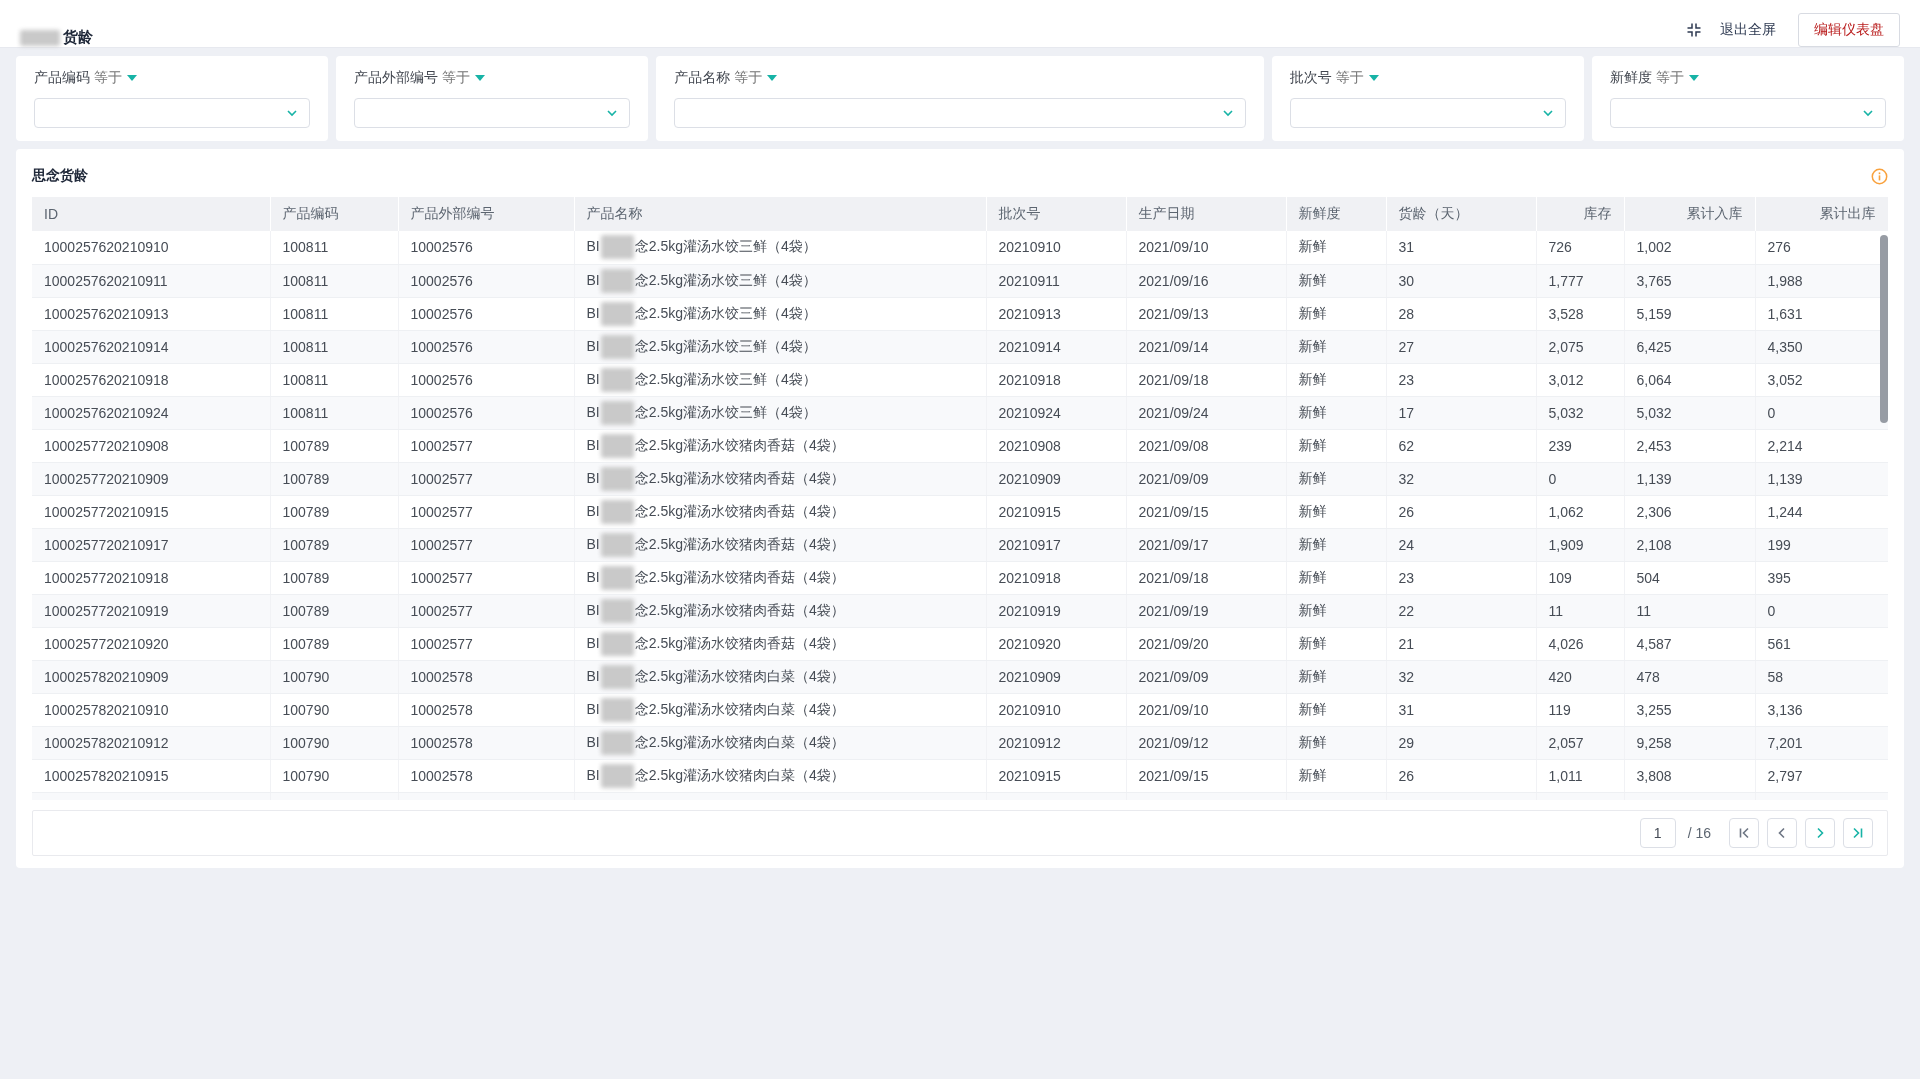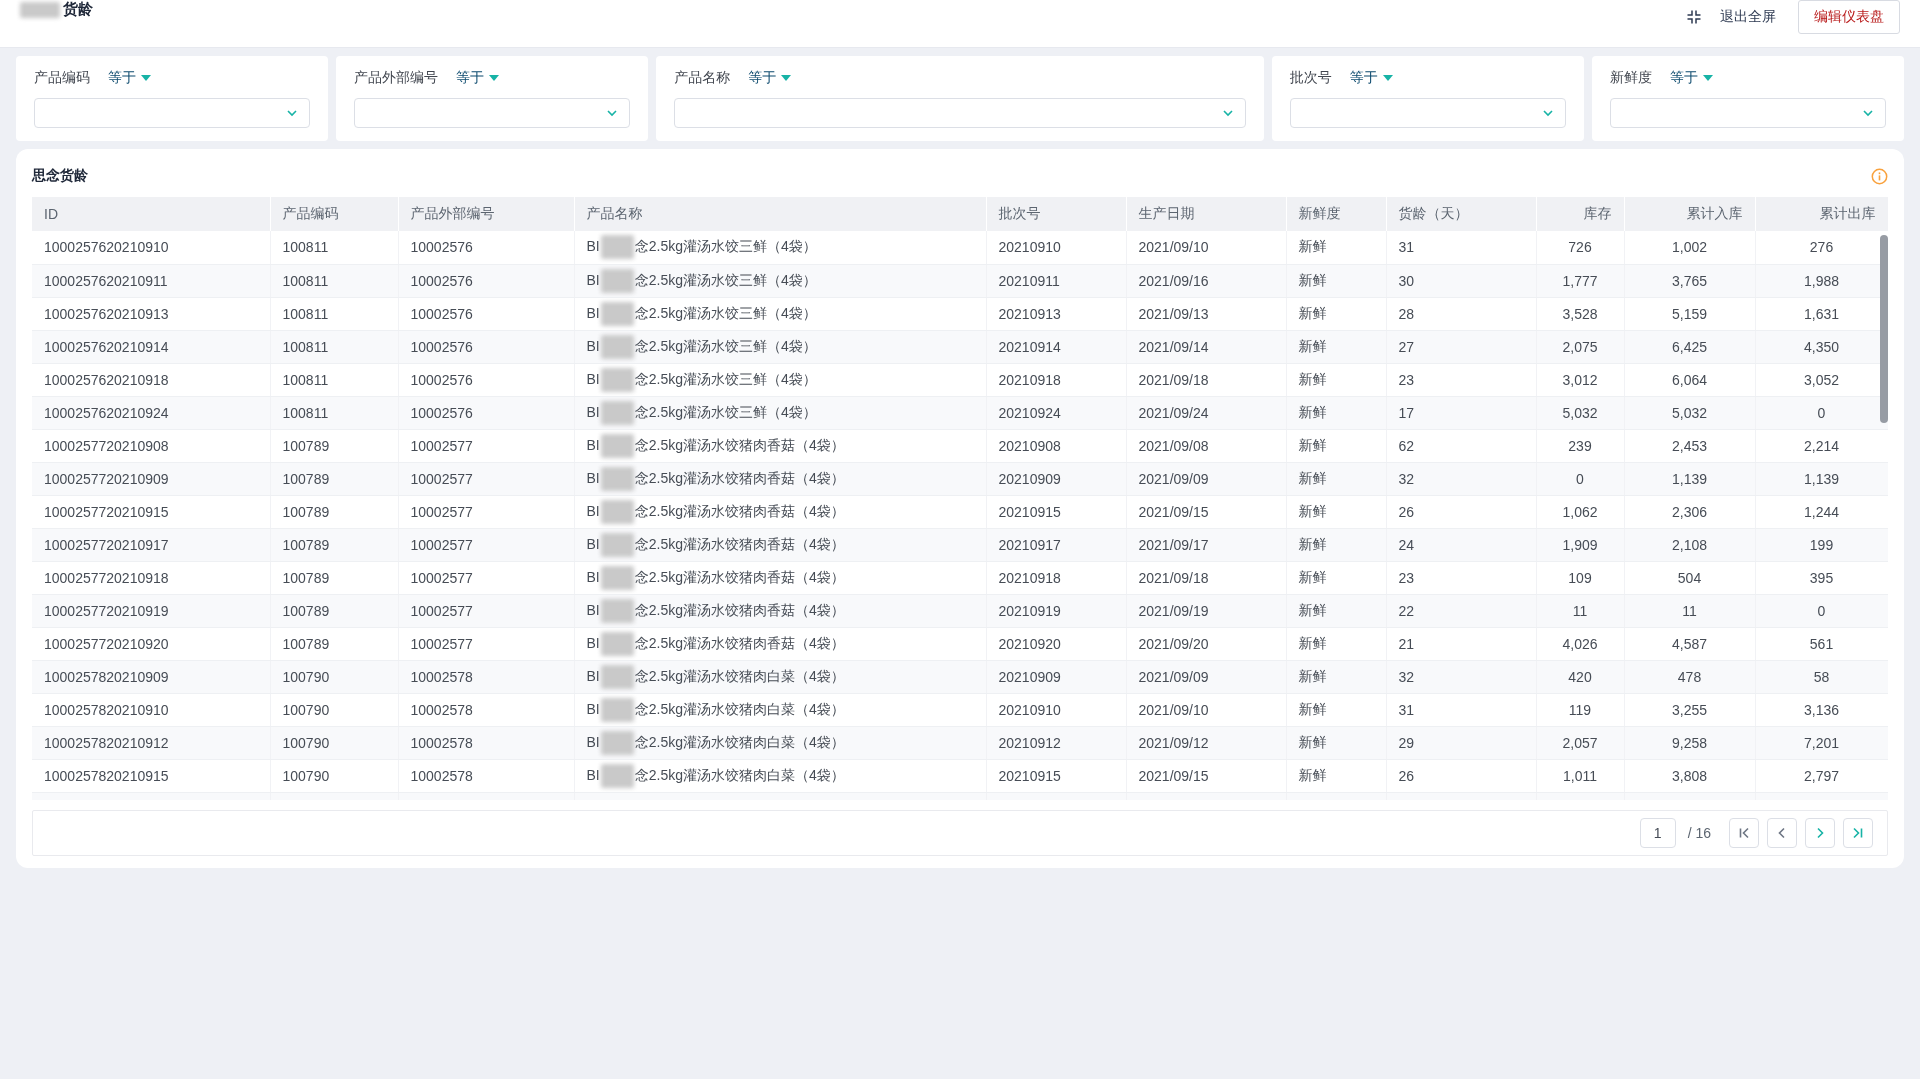--- a/index.html
+++ b/index.html
@@ -1,57 +1,57 @@
 <!DOCTYPE html>
 <html><head>
 <meta charset="utf-8">
 <style>
   * { margin:0; padding:0; box-sizing:border-box; }
   html,body { width:1920px; height:1079px; overflow:hidden;
     font-family:"Liberation Sans","DejaVu Sans",sans-serif;
     background:#eef0f5; color:#454b55; }
 
   
-  .topbar { height:48px; background:#fff; display:flex; align-items:flex-start;
+  .topbar { height:48px; background:#fff; display:flex; align-items:flex-end;
     justify-content:space-between; padding:0 20px; border-bottom:1px solid #e7e9ef; }
   .topbar-title { font-size:15px; font-weight:bold; color:#20293a; display:flex; align-items:center; }
   .redact { display:inline-block; background:#c9c9c9; filter:blur(2px); border-radius:2px; }
   .title-redact { width:40px; height:16px; margin-right:3px; }
   .topbar-right { display:flex; align-items:center; gap:22px; }
   .exit-full { display:flex; align-items:center; gap:18px; font-size:14px; color:#2e3a52; cursor:pointer; }
   .edit-dash-btn { font-size:14px; color:#b91c1c; background:#fff; border:1px solid #d8dbe2;
     border-radius:3px; padding:7px 15px; cursor:pointer; }
 
   
   .content { padding:8px 16px 0; }
   .filter-row { display:flex; gap:8px; }
   .filter-card { background:#fff; border-radius:4px; flex:1 1 0; height:85px; padding:13px 18px; }
   .filter-card.wide { flex:2.07 1 0; }
   .filter-label-row { display:flex; align-items:center; font-size:14px; }
   .filter-label { color:#41464f; }
-  .filter-op { color:#0c4a6e; margin-left:18px; display:flex; align-items:center; gap:5px; cursor:pointer; }
+  .filter-op { color:#737373; margin-left:4px; display:flex; align-items:center; gap:5px; cursor:pointer; }
   .caret-down { width:0; height:0; border-left:5px solid transparent; border-right:5px solid transparent;
     border-top:6px solid #17b3a6; display:inline-block; }
   .filter-select { margin-top:11px; height:30px; border:1px solid #dcdfe6; border-radius:4px;
     background:#fff; display:flex; align-items:center; justify-content:flex-end; padding:0 10px; cursor:pointer; }
 
   
-  .table-card { background:#fff; border-radius:12px; margin-top:8px; padding:14px 16px 12px; }
+  .table-card { background:#fff; border-radius:4px; margin-top:8px; padding:14px 16px 12px; }
   .card-head { display:flex; align-items:center; justify-content:space-between; height:26px; margin-bottom:8px; }
   .card-title { font-size:14px; font-weight:bold; color:#20293a; }
   .info-icon { cursor:pointer; display:flex; }
 
   .table-wrap { position:relative; height:603px; overflow:hidden; }
   table { border-collapse:collapse; table-layout:fixed; width:1856px; font-size:14px; }
   th { background:#f0f1f4; color:#5c6570; font-weight:normal; text-align:left;
     height:34px; padding:8px 12px; border-right:1px solid #fff; white-space:nowrap; overflow:hidden; }
   th.num { text-align:right; }
   td { height:33px; padding:0 12px; border-bottom:1px solid #eef0f3; border-right:1px solid #f1f2f5;
     color:#464c55; white-space:nowrap; overflow:hidden; }
-  td.num { text-align:center;margin-left:6px; }
+  td.num { text-align:left;margin-left:6px; }
   tbody tr:nth-child(even) td { background:#f8f9fb; }
   .cell-redact { width:33px; height:24px; vertical-align:middle; margin:0 1px; }
 
   .vscrollbar { position:absolute; top:38px; right:0; width:8px; height:188px;
     background:#979ca4; border-radius:4px; }
 
   
   .pager-bar { margin-top:10px; border:1px solid #e9eaee; border-radius:2px; height:46px;
     display:flex; align-items:center; justify-content:flex-end; padding:0 14px; gap:8px; }
   .page-input { width:36px; height:30px; border:1px solid #dcdfe6; border-radius:4px;

